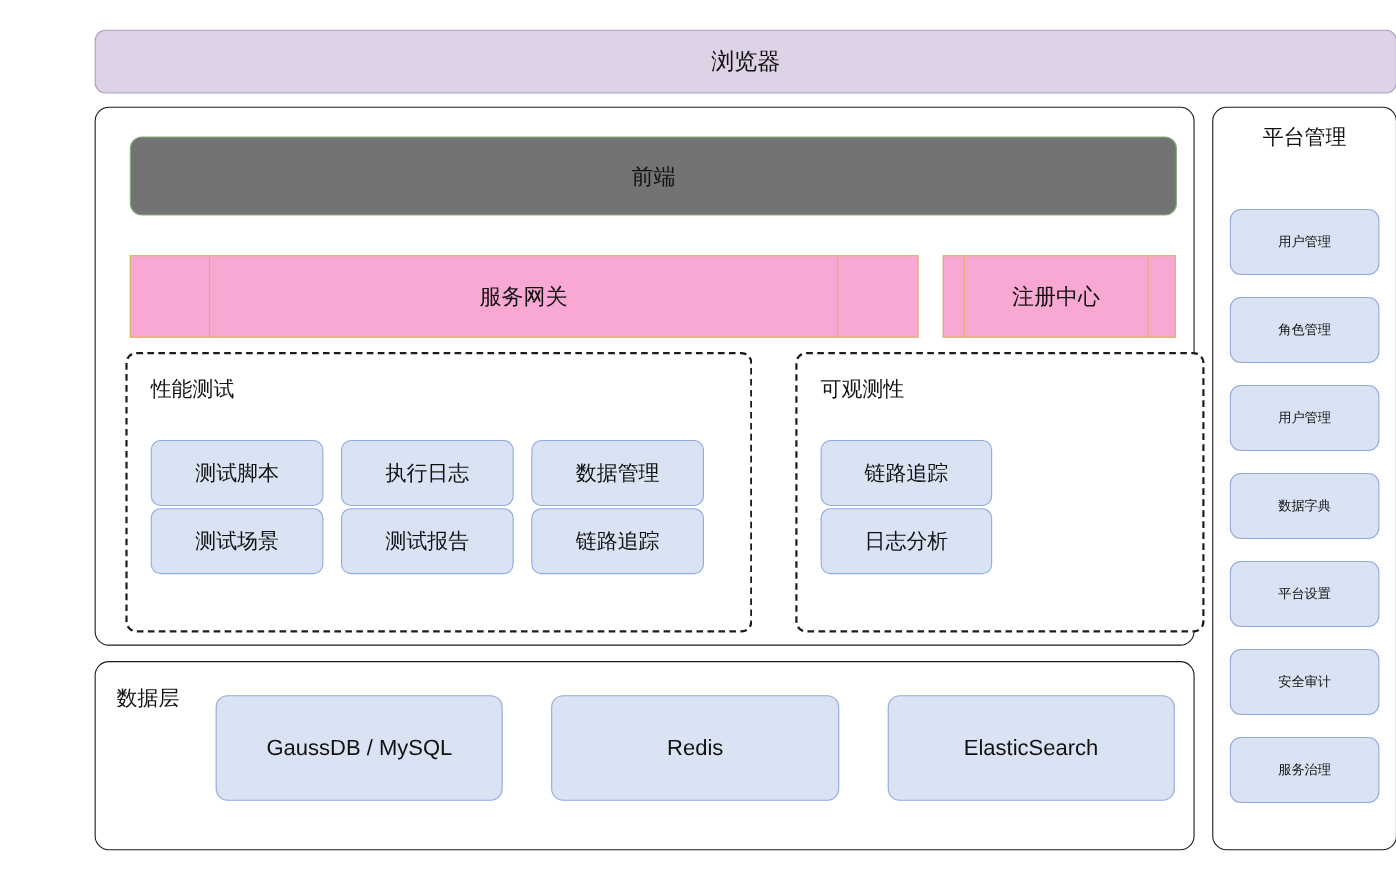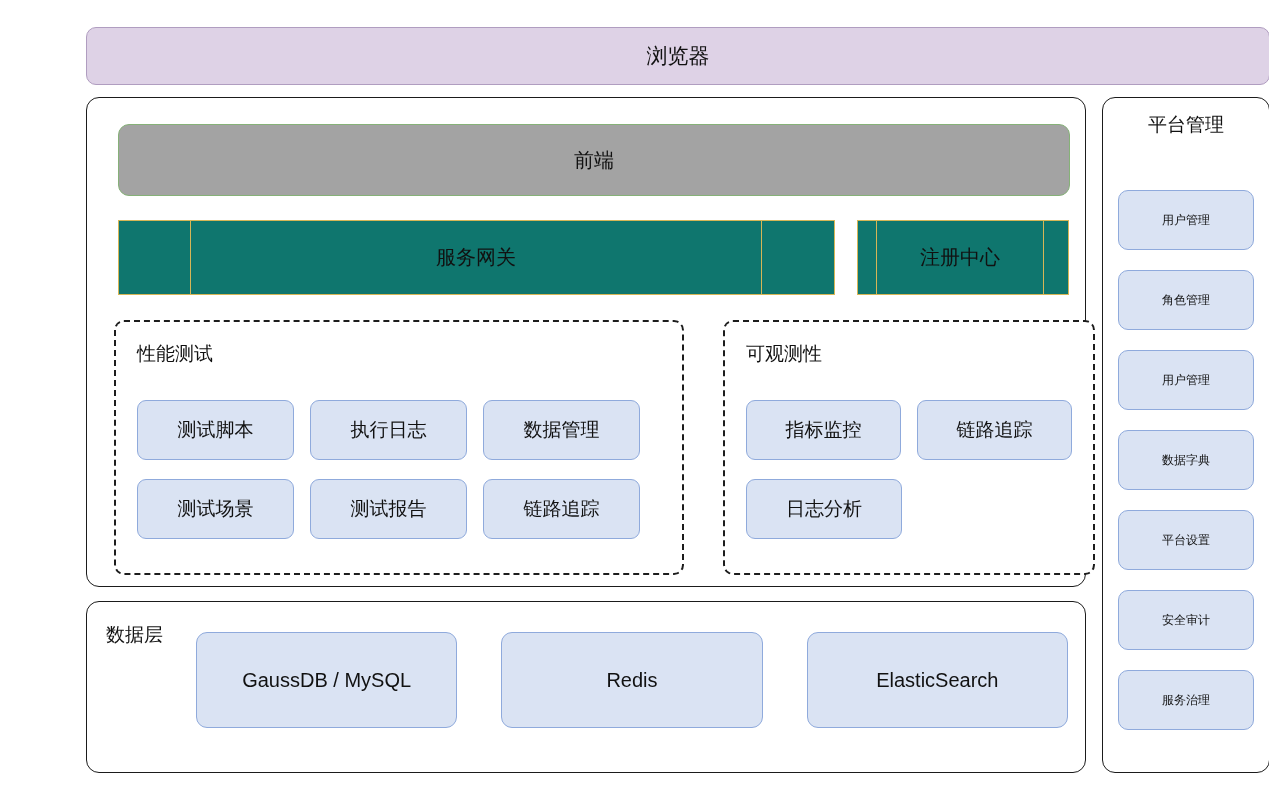--- a/index.html
+++ b/index.html
@@ -40,31 +40,31 @@
   }
 
   .app-card { left: 42px; top: 97px; width: 1000px; height: 490px; }
   .data-card { left: 42px; top: 601px; width: 1000px; height: 172px; }
   .platform-card { left: 1058px; top: 97px; width: 168px; height: 676px; }
 
   
   .frontend-box {
     left: 74px; top: 124px;
     width: 952px; height: 72px;
-    background: #a3a3a3;
+    background: #737373;
     border: 1.6px solid #86b178;
     border-radius: 11px;
     display: flex; align-items: center; justify-content: center;
     font-size: 20px;
   }
 
   
   .gw {
-    top: 220px; height: 75px;
-    background: #0f766e;
+    top: 232px; height: 75px;
+    background: #f9a8d4;
     border: 1.5px solid #d6b656;
     display: flex; align-items: stretch;
     font-size: 20px;
   }
   .gw .tab-left  { width: 70px; border-right: 1.5px solid #d6b656; }
   .gw .tab-right { width: 72px; border-left: 1.5px solid #d6b656; }
   .gw .gw-body {
     flex: 1;
     display: flex; align-items: center; justify-content: center;
   }
@@ -88,21 +88,21 @@
   .group-title {
     position: absolute;
     left: 21px; top: 19px;
     font-size: 19px;
     white-space: nowrap;
   }
 
   .tile-grid {
     position: absolute;
     left: 21px; top: 78px; right: 21px;
-    display: flex; flex-direction: column; gap: 19px;
+    display: flex; flex-direction: column; gap: 2px;
   }
   .tile-row { display: flex; gap: 16px; }
 
   .tile {
     background: #dae3f3;
     border: 1.4px solid #8faadc;
     border-radius: 9px;
     height: 58px;
     display: flex; align-items: center; justify-content: center;
     font-size: 19px;
@@ -197,21 +197,20 @@
         <div class="tile">测试报告</div>
         <div class="tile">链路追踪</div>
       </div>
     </div>
   </div>
 
   <div class="abs dashed-group group-obs">
     <div class="group-title">可观测性</div>
     <div class="tile-grid">
       <div class="tile-row">
-        <div class="tile">指标监控</div>
         <div class="tile">链路追踪</div>
       </div>
       <div class="tile-row">
         <div class="tile">日志分析</div>
       </div>
     </div>
   </div>
 
   <div class="abs outer-card data-card"></div>
   <div class="abs data-title">数据层</div>

